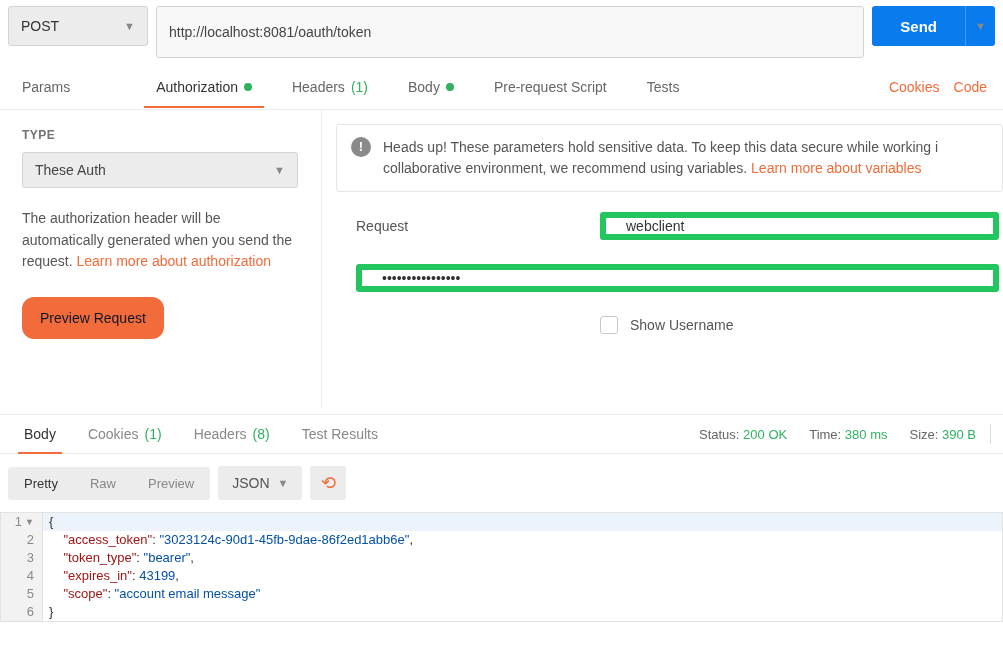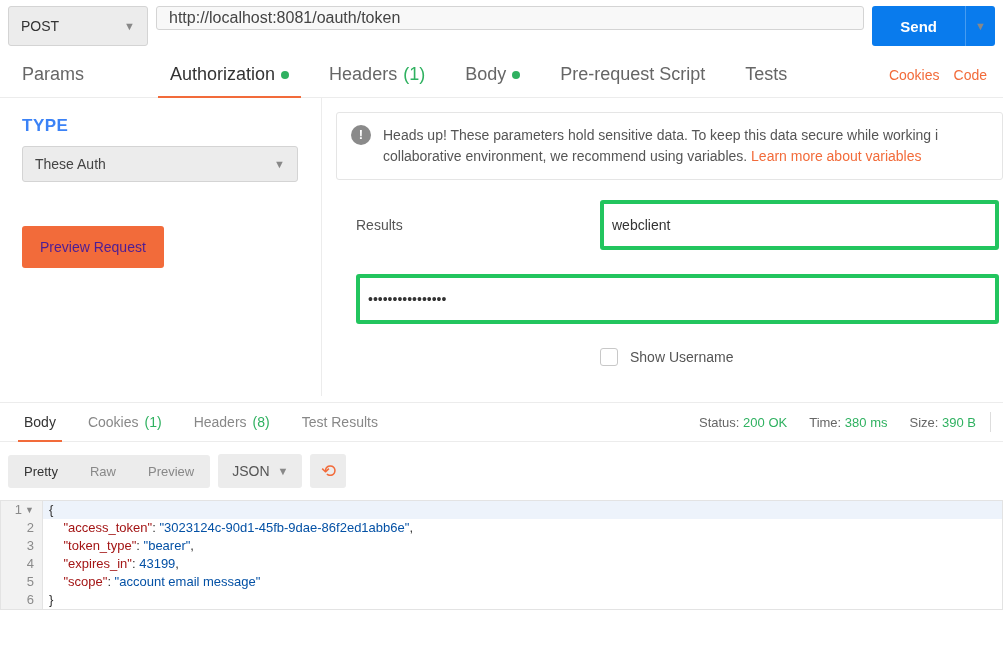--- a/index.html
+++ b/index.html
@@ -1,49 +1,49 @@
 <!DOCTYPE html>
 <html><head>
 <meta charset="utf-8">
 <style>
 * { box-sizing: border-box; margin: 0; padding: 0; font-family: -apple-system, "Segoe UI", Helvetica, Arial, sans-serif; }
 html, body { width: 1003px; height: 653px; overflow: hidden; background: #fff; color: #333; font-size: 14px; }
 
 .topbar { display: flex; padding: 6px 8px; gap: 8px; align-items: stretch; background:#fff; }
 .method-select { width: 140px; height: 40px; background: #ececec; border: 1px solid #d4d4d4; border-radius: 3px; display:flex; align-items:center; padding: 0 12px; justify-content: space-between; color:#333; }
 .chev { color:#888; font-size:11px; }
-.url-input { flex:1; height:24px; border:1px solid #d4d4d4; border-radius:3px; background:#f8f8f8; padding:8px 12px; font-size:16px; color:#444; }
+.url-input { flex:1; height:52px; border:1px solid #d4d4d4; border-radius:3px; background:#f8f8f8; padding:8px 12px; font-size:14px; color:#444; }
 .send-wrap { display:flex; }
 .send-btn { height:40px; background:#097bed; color:#fff; border:none; border-radius:3px 0 0 3px; padding:0 28px; font-size:15px; font-weight:600; cursor:pointer; }
 .send-caret { height:40px; width:30px; background:#097bed; border:none; border-left:1px solid rgba(255,255,255,.25); border-radius:0 3px 3px 0; color:#fff; display:flex; align-items:center; justify-content:center; cursor:pointer; }
 
 .tabs-row { display:flex; align-items:center; padding:0 16px; height:46px; border-bottom:1px solid #ececec; }
-.tab { padding:12px 6px; margin-right:28px; color:#666; cursor:pointer; font-size:18px; position:relative; display:flex; align-items:center; gap:6px; }
+.tab { padding:12px 6px; margin-right:28px; color:#666; cursor:pointer; font-size:14px; position:relative; display:flex; align-items:center; gap:6px; }
 .tab.active { color:#333;margin-left:46px; }
 .tab.active::after { content:""; position:absolute; left:-6px; right:-6px; bottom:-1px; height:2px; background:#f26b3a; }
 .dot { width:8px; height:8px; border-radius:50%; background:#2fb160; display:inline-block; }
 .count { color:#2fb160; }
 .spacer { flex:1; }
 .link-orange { color:#f26b3a; cursor:pointer; }
 .right-links { color:#f26b3a; display:flex; gap:14px; }
 
 .content { display:flex; height:298px; }
 .left-pane { width:322px; padding:18px 22px; border-right:1px solid #ececec; }
-.type-label { font-size:17px; letter-spacing:.5px; color:#3b82f6; font-weight:600; margin-bottom:10px; }
+.type-label { font-size:12px; letter-spacing:.5px; color:#737373; font-weight:600; margin-bottom:10px; }
 .type-select { width:276px; height:36px; background:#ececec; border:1px solid #d4d4d4; border-radius:3px; display:flex; align-items:center; justify-content:space-between; padding:0 12px; color:#444; margin-bottom:20px; cursor:pointer; }
 .help-text { color:#555; font-size:14px; line-height:1.55; }
-.preview-btn { margin-top:24px; background:#f26b3a; color:#4c1d95; border:none; border-radius:3px; height:42px; padding:0 18px; font-size:14px; font-weight:500; cursor:pointer; }
+.preview-btn { margin-top:24px; background:#f26b3a; color:#0f172a; border:none; border-radius:12px; height:42px; padding:0 18px; font-size:14px; font-weight:500; cursor:pointer; }
 
 .right-pane { flex:1; padding:14px 0 0 14px; }
 .notice { border:1px solid #e5e5e5; border-radius:3px; padding:12px 14px; display:flex; gap:12px; color:#555; font-size:14px; line-height:1.5; }
 .notice-icon { width:20px; height:20px; border-radius:50%; background:#8a8a8a; color:#fff; display:flex; align-items:center; justify-content:center; font-weight:700; font-size:13px; flex:none; }
 .form { padding:20px 4px 0 20px; }
 .form-row { display:flex; align-items:center; margin-bottom:24px; }
 .form-label { width:244px; color:#555; }
-.text-input { flex:1; height:50px; border:4px solid #22c55e; border-radius:3px; padding:0 8px; font-size:14px; color:#333; }
+.text-input { flex:1; height:28px; border:6px solid #22c55e; border-radius:3px; padding:0 20px; font-size:14px; color:#333; }
 .chk-row { display:flex; align-items:center; margin-left:244px; gap:12px; color:#555; }
 .chk { width:18px; height:18px; border:1px solid #c8c8c8; border-radius:3px; cursor:pointer; }
 
 .resp-tabs { display:flex; align-items:center; padding:0 12px 0 8px; height:40px; border-top:1px solid #ececec; border-bottom:1px solid #ececec; margin-top:6px;}
 .rtab { padding:11px 4px; margin:0 12px; color:#888; cursor:pointer; font-size:14px; position:relative; display:flex; gap:6px; }
 .rtab.active { color:#333; }
 .rtab.active::after { content:""; position:absolute; left:-2px; right:-2px; bottom:-1px; height:2px; background:#f26b3a; }
 .status-block { display:flex; gap:22px; font-size:13px; color:#666; }
 .status-block .val { color:#2fb160; }
 .vsep { width:1px; height:20px; background:#ddd; margin-left:14px; }
@@ -105,33 +105,36 @@
   </div>
 </div>
 
 <div class="content">
   <div class="left-pane">
     <div class="type-label">TYPE</div>
     <div class="type-select">
       <span>These Auth</span>
       <span class="chev">▼</span>
     </div>
+    <div class="help-text">
+      <span>The authorization header will be automatically generated when you send the request. </span><span class="link-orange">Learn more about authorization</span>
+    </div>
     <button class="preview-btn">Preview Request</button>
   </div>
   <div class="right-pane">
     <div class="notice">
       <div class="notice-icon">!</div>
       <div>
         <span>Heads up! These parameters hold sensitive data. To keep this data secure while working i</span><br>
         <span>collaborative environment, we recommend using variables. </span><span class="link-orange">Learn more about variables</span>
       </div>
     </div>
     <div class="form">
       <div class="form-row">
-        <div class="form-label">Results</div>
+        <div class="form-label">Request</div>
         <input class="text-input" value="webclient" style="">
       </div>
       <div class="form-row">
         <input class="text-input" value="••••••••••••••••" style="">
       </div>
       <div class="chk-row">
         <div class="chk"></div>
         <span>Show Username</span>
       </div>
     </div>

